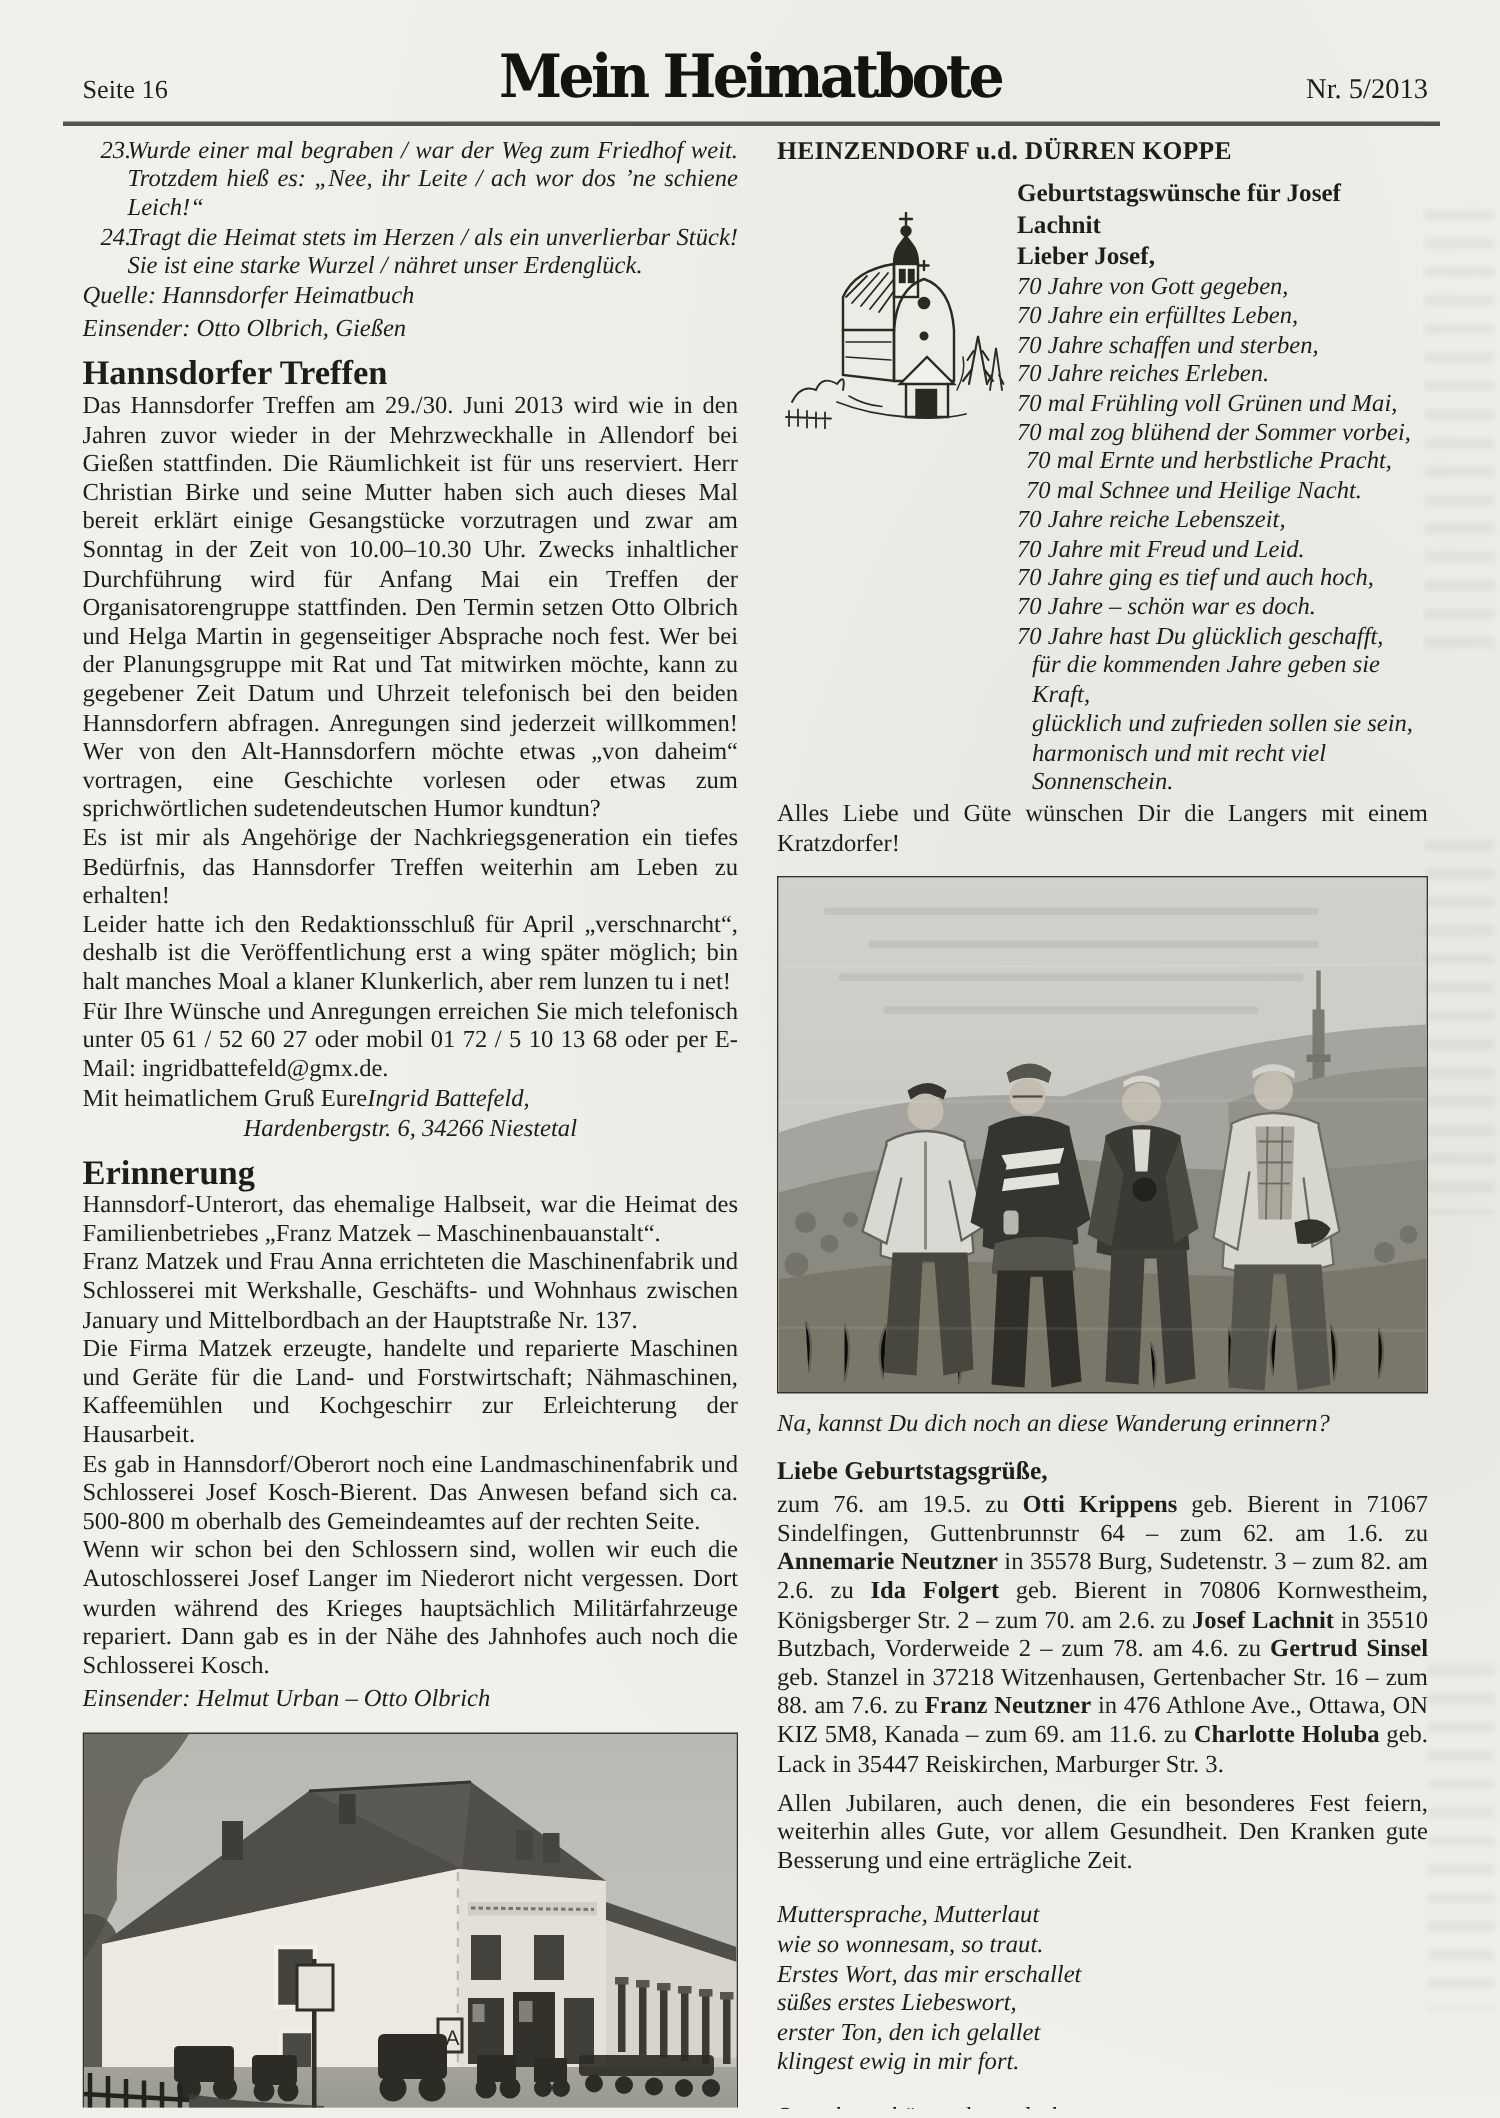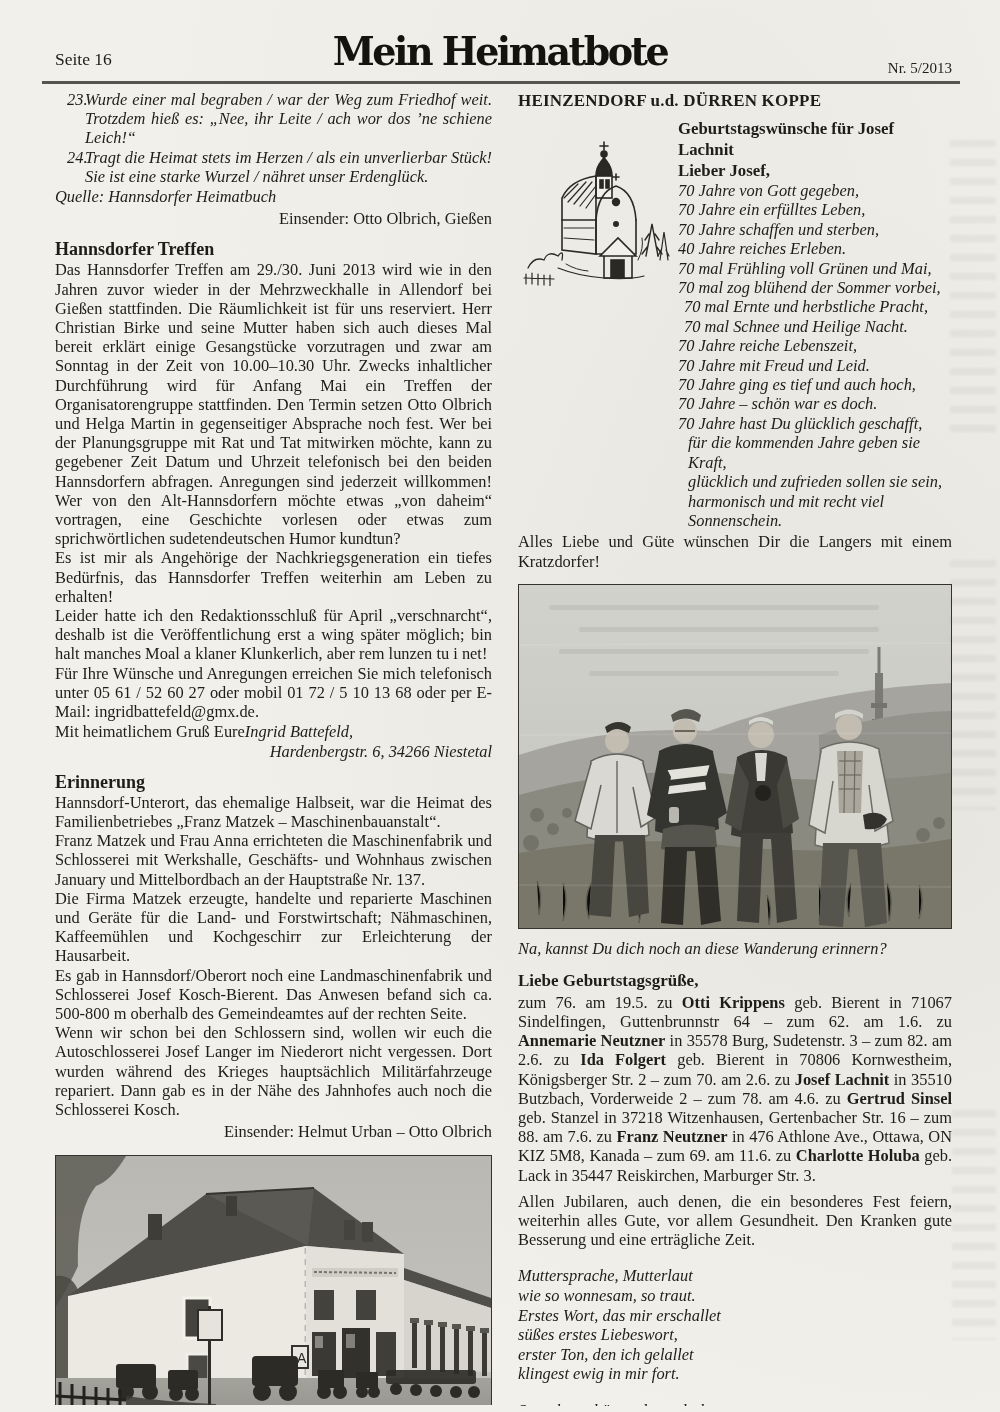--- a/index.html
+++ b/index.html
@@ -8,41 +8,41 @@
     background:#f1f0eb;
     font-family:"Liberation Serif",serif;color:#1e1d19;
   }
   .page{position:absolute;inset:0;
     background:
       radial-gradient(ellipse at 70% 20%, rgba(120,118,110,.05), transparent 60%),
       radial-gradient(ellipse at 95% 60%, rgba(120,118,110,.07), transparent 55%),
       #f1f0eb;}
   
   .pageno{position:absolute;left:55px;top:49px;font-size:17.5px}
-  .issue{position:absolute;right:48px;top:60px;font-size:15px}
+  .issue{position:absolute;right:48px;top:49px;font-size:19px}
   .masthead{position:absolute;left:0;right:0;top:28px;margin:0;text-align:center;
     font-family:"DejaVu Serif",serif;font-weight:900;font-size:38px;
     letter-spacing:-2.5px;transform:scaleY(1.05);color:#14130f}
   .rule{position:absolute;left:42px;right:40px;top:81px;height:3px;background:#55544f}
   
   .col{position:absolute;top:90px;font-size:16.4px;line-height:19.2px}
   .col.left{left:55px;width:437px;height:1315px;overflow:hidden}
   .col.right{left:518px;width:434px;height:1316px;overflow:hidden}
   p{margin:0}
   .just{text-align:justify}
   
   .verse{position:relative;padding-left:30px;font-style:italic;text-align:justify}
   .vnum{position:absolute;left:12px;top:0}
   .source{font-style:italic;margin-top:1px}
-  .sender{text-align:right;margin-top:3px}
-  
-  .col.left h3{font-size:18px;margin:11px 0 1px;line-height:20px}
+  .sender{font-style:italic;margin-top:3px}
+  
+  .col.left h3{font-size:23px;margin:11px 0 1px;line-height:20px}
   .sigrow{display:flex;justify-content:flex-start;margin-top:1px}
   .sigrow .name{font-style:italic}
-  .sigaddr{text-align:right;font-style:italic}
+  .sigaddr{text-align:center;font-style:italic}
   
   .col.right h2{margin:0 0 7px;text-align:left;font-size:17px;line-height:21px;letter-spacing:.2px}
   .bday-row{display:flex}
   .church{width:160px;flex:none;padding-top:10px}
   .bday-text{flex:1}
   .bday-text .b{font-weight:bold;font-size:16.8px;line-height:21px}
   .pl{font-style:italic;line-height:19.4px}
   .pl.i1{padding-left:6px}
   .pl.i2{padding-left:10px}
   .closing{margin-top:2px}
@@ -250,21 +250,21 @@
           <path d="M40 140 Q60 148 86 150 Q110 152 126 148" stroke-width="1.2"></path>
           <path d="M48 136 Q58 142 70 143" stroke-width="1"></path>
         </svg>
       </div>
       <div class="bday-text">
         <p class="b">Geburtstagswünsche für Josef Lachnit</p>
         <p class="b">Lieber Josef,</p>
         <p class="pl">70 Jahre von Gott gegeben,</p>
         <p class="pl">70 Jahre ein erfülltes Leben,</p>
         <p class="pl">70 Jahre schaffen und sterben,</p>
-        <p class="pl">40 Jahre reiches Erleben.</p>
+        <p class="pl">70 Jahre reiches Erleben.</p>
         <p class="pl">70 mal Frühling voll Grünen und Mai,</p>
         <p class="pl">70 mal zog blühend der Sommer vorbei,</p>
         <p class="pl i1">70 mal Ernte und herbstliche Pracht,</p>
         <p class="pl i1">70 mal Schnee und Heilige Nacht.</p>
         <p class="pl">70 Jahre reiche Lebenszeit,</p>
         <p class="pl">70 Jahre mit Freud und Leid.</p>
         <p class="pl">70 Jahre ging es tief und auch hoch,</p>
         <p class="pl">70 Jahre – schön war es doch.</p>
         <p class="pl">70 Jahre hast Du glücklich geschafft,</p>
         <p class="pl i2">für die kommenden Jahre geben sie Kraft,</p>

